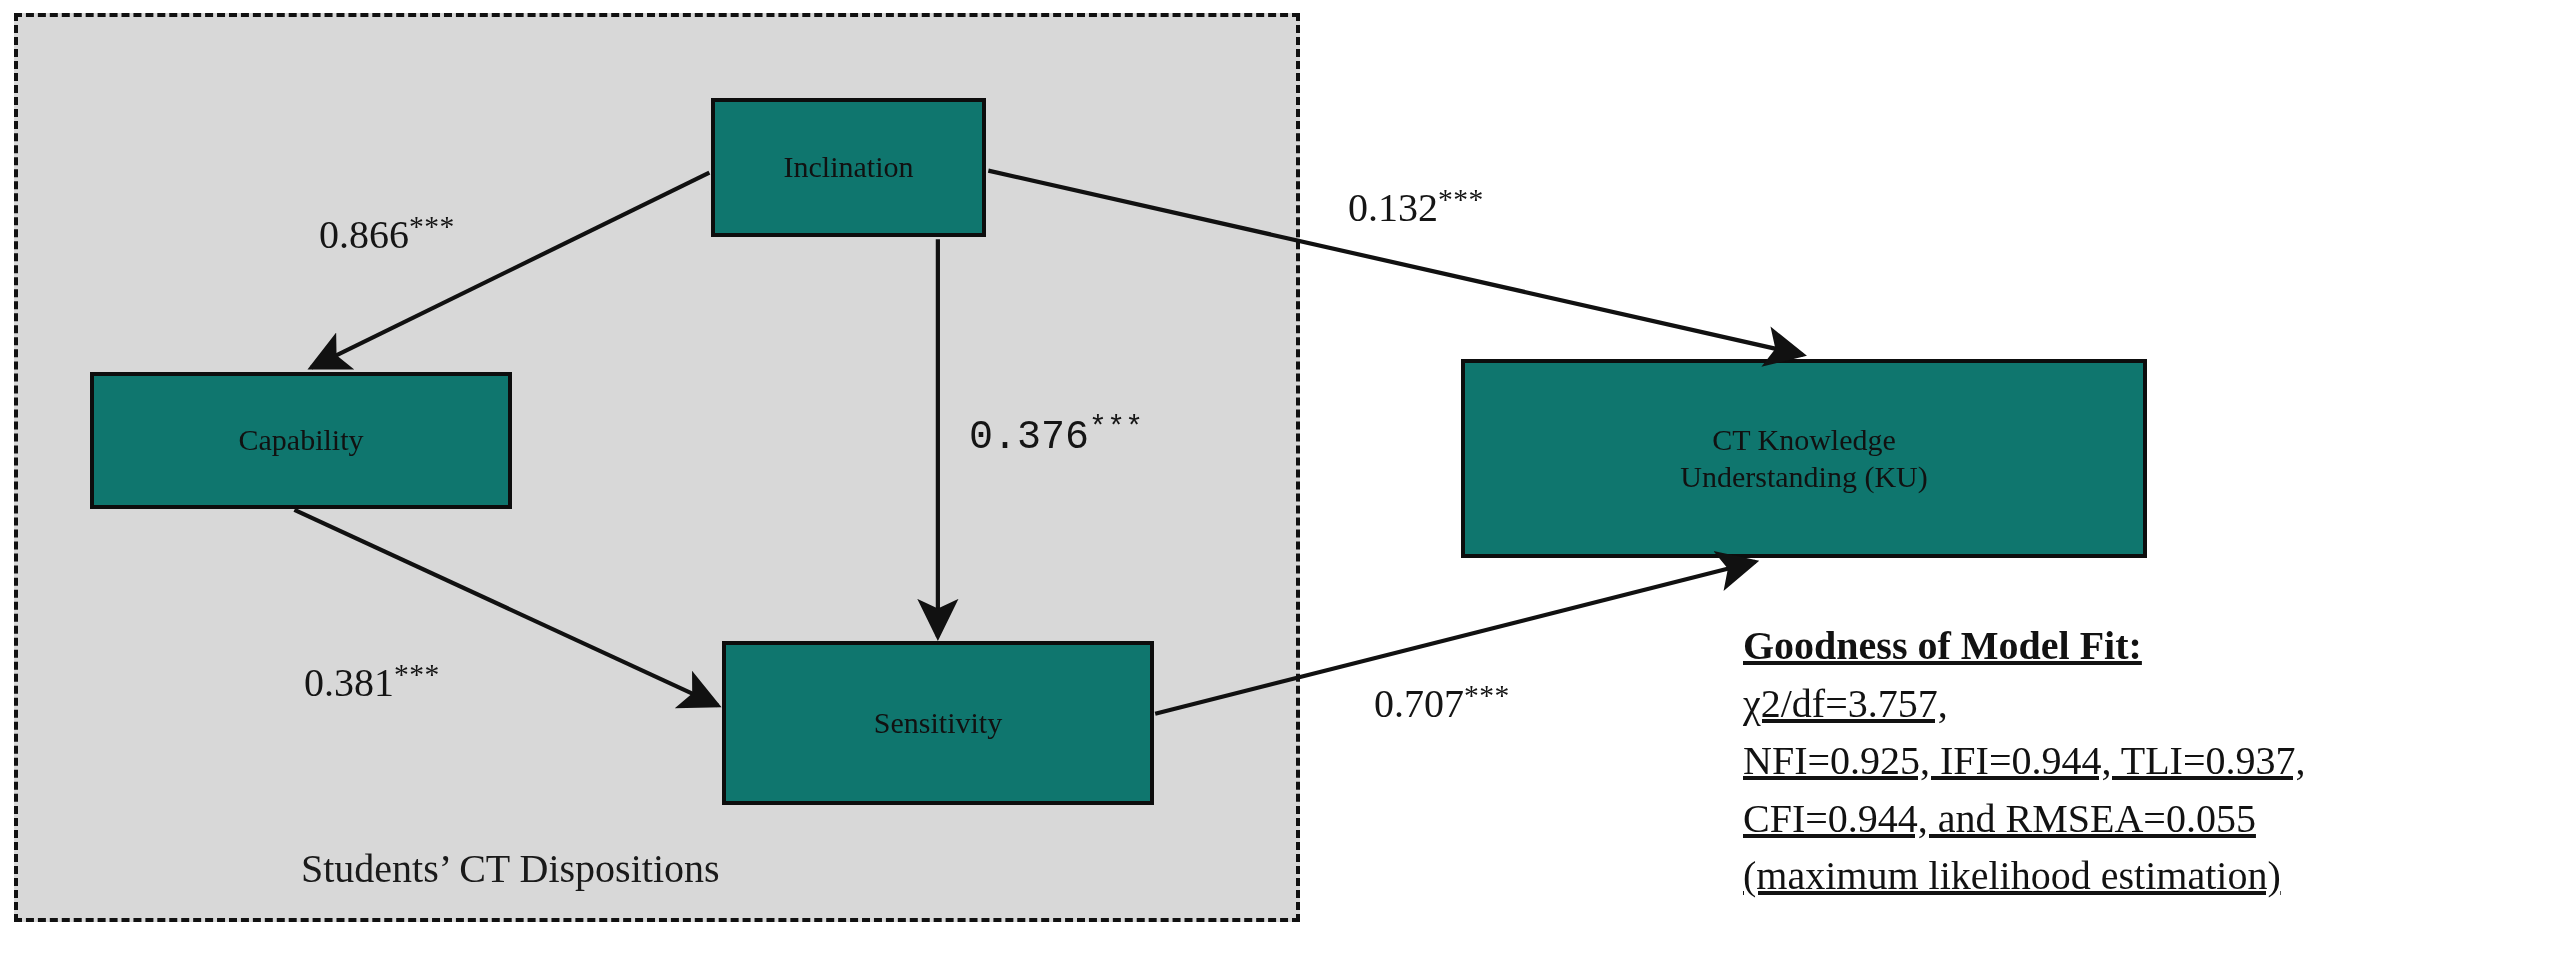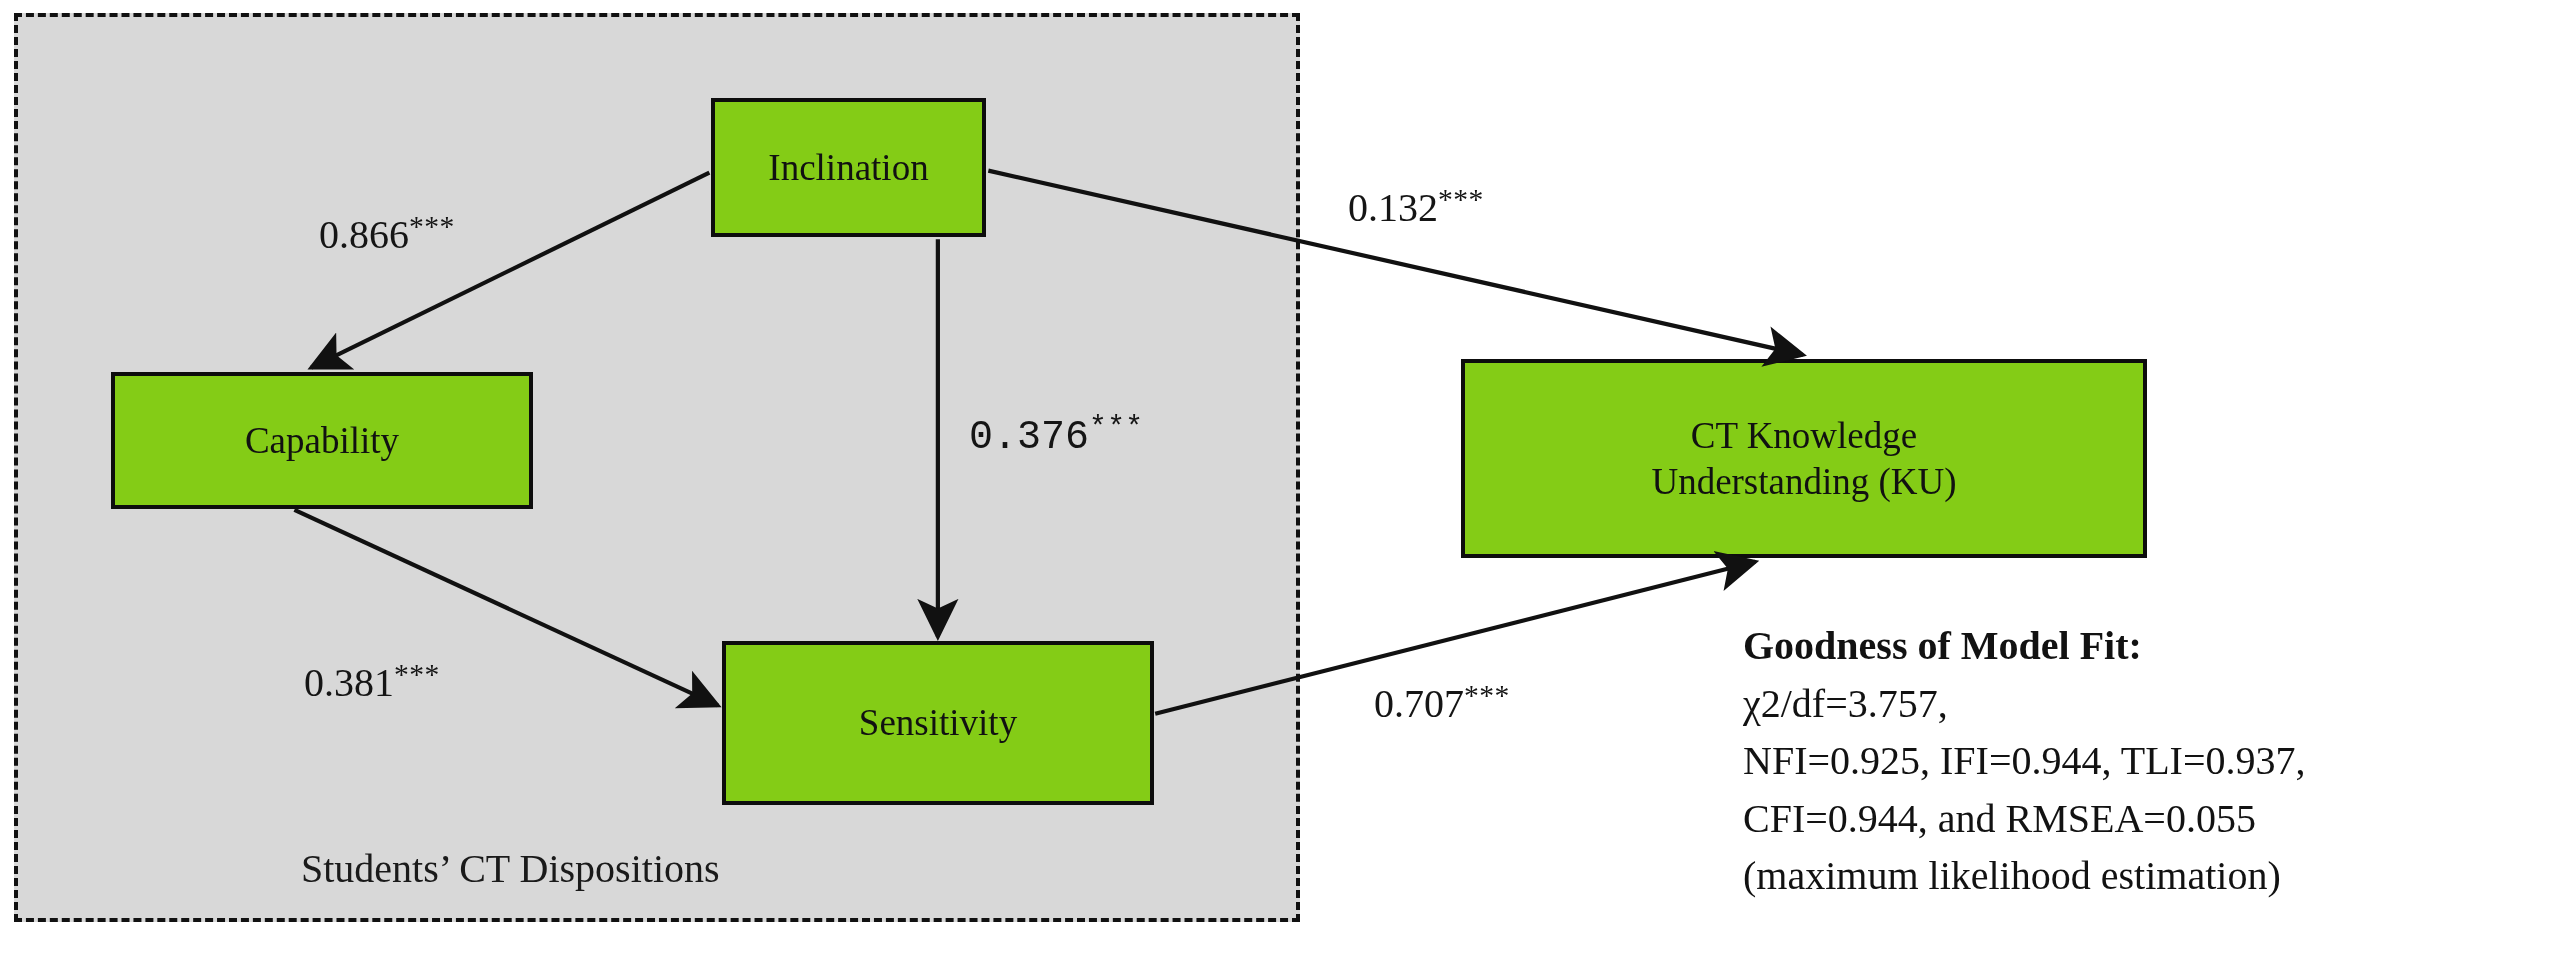--- a/index.html
+++ b/index.html
@@ -33,34 +33,34 @@
     left: 301px;
     top: 849px;
     font-size: 40px;
     line-height: 1;
     color: #1a1a1a;
     white-space: nowrap;
   }
   
   .node {
     position: absolute;
-    background: #84cc16;
+    background: #0f766e;
     border: 4.9px solid #0d0d0d;
     box-sizing: border-box;
     display: flex;
     align-items: center;
     justify-content: center;
     text-align: center;
     color: #111111;
-    font-size: 37px;
+    font-size: 30px;
     line-height: 1.22;
     z-index: 5;
   }
   #node-inclination { left: 711px; top: 98px;  width: 275px; height: 139px; }
-  #node-capability  { left: 90px;  top: 372px;  width: 422px; height: 137px; margin-left: 21px; }
+  #node-capability  { left: 90px;  top: 372px;  width: 422px; height: 137px; }
   #node-sensitivity { left: 722px; top: 641px;  width: 432px; height: 164px; }
   #node-ku          { left: 1461px; top: 359px;  width: 686px; height: 199px; }
   
   #arrows {
     position: absolute;
     left: 0; top: 0;
     width: 2576px;
     height: 965px;
     z-index: 8;
     pointer-events: none;
@@ -93,20 +93,21 @@
     color: #121212;
     font-size: 40px;
     line-height: 1.44;
     z-index: 6;
   }
   #fit-block .fit-heading {
     font-weight: bold;
   }
   #fit-block .fit-line {
     white-space: nowrap;
+    text-decoration: underline;
   }
 </style>
 </head>
 <body>
 
 <div id="figure">
 
   <div class="dashed-region"></div>
   <div class="region-caption">Students’ CT Dispositions</div>
 

